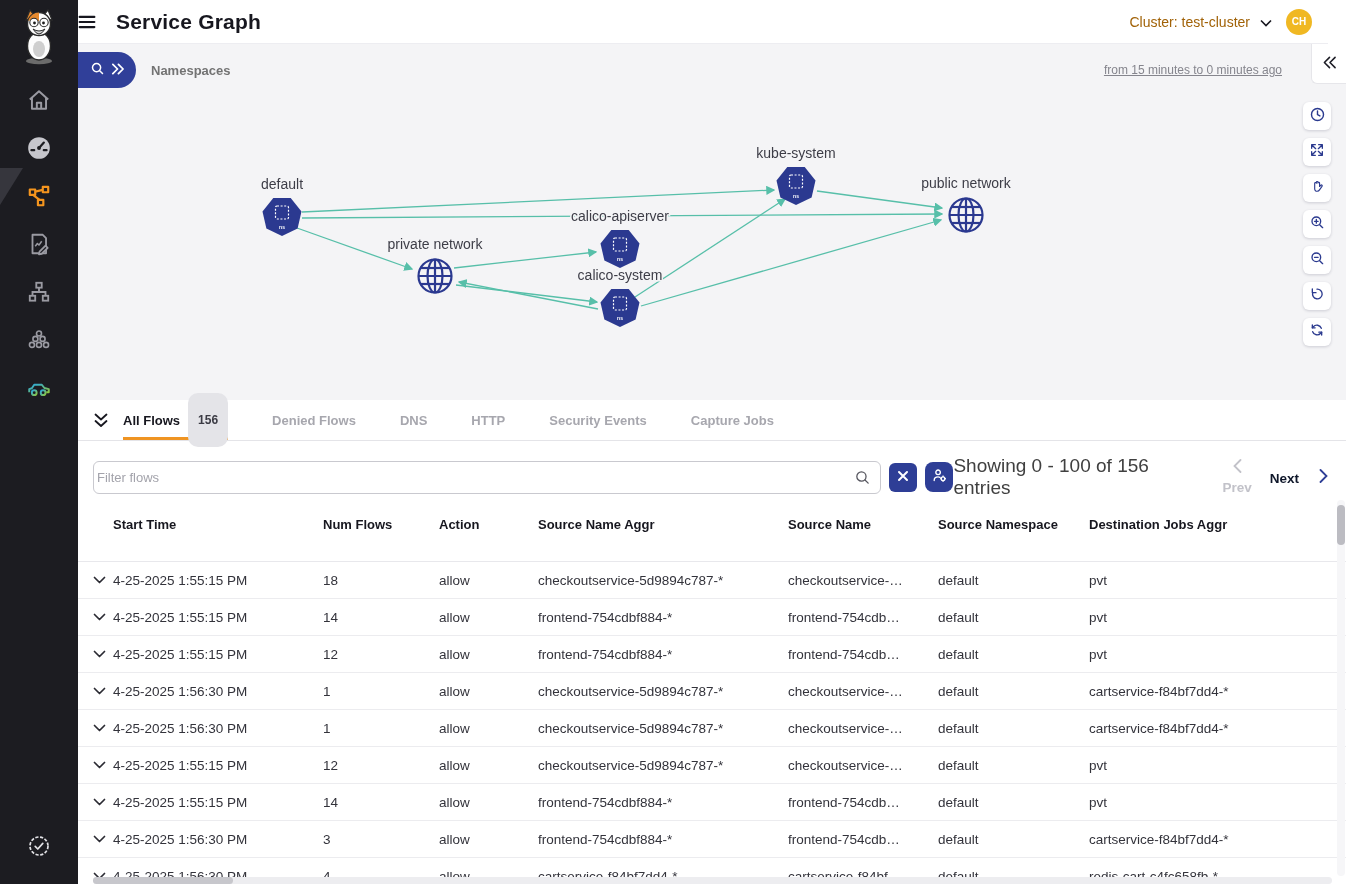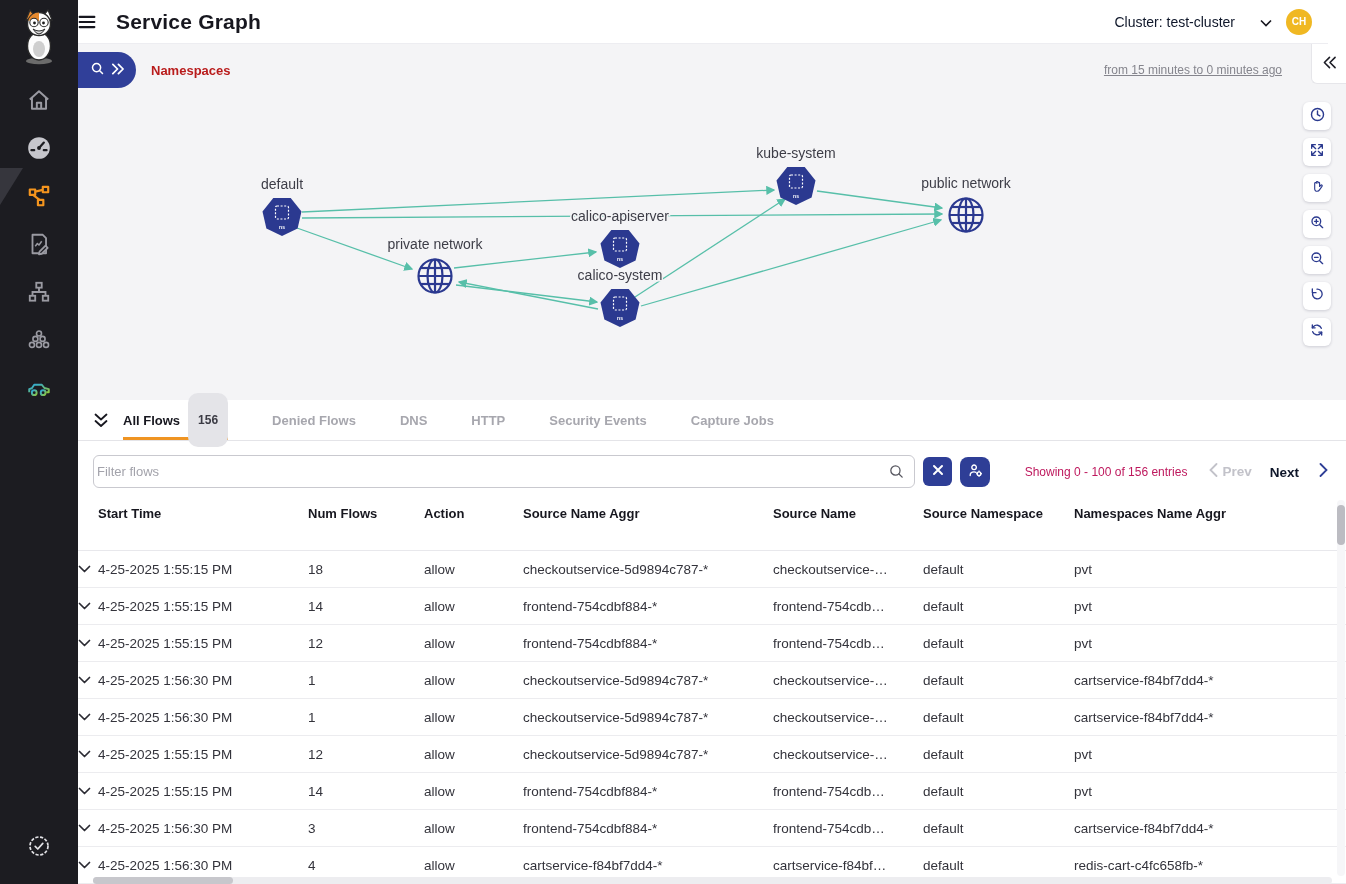--- a/index.html
+++ b/index.html
@@ -11,28 +11,28 @@
   .side-icons { display:flex; flex-direction:column; align-items:center; gap:20px; }
   .side-item { width:44px; height:28px; display:flex; align-items:center; justify-content:center; cursor:pointer; position:relative; }
   .side-wedge { position:absolute; left:0; top:168px; width:0; height:0; border-top:37px solid #36363d; border-right:23px solid transparent; }
   .side-bottom { margin-top:auto; margin-bottom:22px; }
 
   
   .topbar { position:absolute; left:60px; top:0; width:1268px; height:44px; background:#fff; display:flex; align-items:center; z-index:20; border-bottom:1px solid #ededf1; }
   .hamburger { margin-left:16px; cursor:pointer; display:flex; }
   .app-title { margin-left:18px; font-size:21px; font-weight:700; color:#17171f; letter-spacing:.2px; }
   .topbar-right { margin-left:auto; display:flex; align-items:center; margin-right:16px; gap:14px; }
-  .cluster-select { display:flex; align-items:center; gap:25px; font-size:14px; color:#0f172a; cursor:pointer; }
+  .cluster-select { display:flex; align-items:center; gap:10px; font-size:14px; color:#a16207; cursor:pointer; }
   .avatar { width:26px; height:26px; border-radius:50%; background:#f0b823; color:#fff; font-size:10px; font-weight:700; display:flex; align-items:center; justify-content:center; cursor:pointer; }
 
   
   .canvas { position:absolute; left:78px; top:44px; width:1268px; height:356px; background:#f4f4f6; }
   .crumb-row { position:absolute; left:0; top:6px; width:100%; height:40px; display:flex; align-items:center; }
   .search-pill { width:58px; height:36px; background:#303f99; border-radius:0 18px 18px 0; display:flex; align-items:center; justify-content:center; gap:6px; cursor:pointer; }
-  .crumb-label { margin-left:15px; font-size:13px; font-weight:600; color:#b91c1c; cursor:pointer;text-align:right; }
+  .crumb-label { margin-left:15px; font-size:13px; font-weight:600; color:#737373; cursor:pointer;text-align:right; }
   .time-range { margin-left:auto; margin-right:64px; font-size:12px; color:#85858d;text-decoration:underline; }
   .collapse-box { position:absolute; right:0; top:0; width:35px; height:40px; background:#fff; border:1px solid #e6e6ea; border-top:none; border-right:none; border-radius:0 0 0 6px; display:flex; align-items:center; justify-content:center; cursor:pointer; z-index:5; }
   .graph-toolbar { position:absolute; right:15px; top:58px; display:flex; flex-direction:column; gap:8px; z-index:5; }
   .gt-btn { width:28px; height:28px; background:#fff; border-radius:6px; box-shadow:0 1px 3px rgba(30,30,60,.18); display:flex; align-items:center; justify-content:center; cursor:pointer; }
   #graph-svg text.node-label { font-family:"Liberation Sans",sans-serif; font-size:14px; fill:#3d3d47; text-anchor:middle; paint-order:stroke; stroke:#f4f4f6; stroke-width:3px; }
   #graph-svg text.ns-tag { font-family:"Liberation Sans",sans-serif; font-size:5px; font-weight:700; fill:#fff; text-anchor:middle; }
 
   
   .flows-panel { position:absolute; left:78px; top:400px; width:1268px; height:484px; background:#fff; }
   .tab-row { height:41px; display:flex; align-items:center; padding-left:15px; border-bottom:1px solid #e4e4e8; position:relative; }
@@ -42,27 +42,27 @@
   .tab.active { color:#17171f; border-bottom-color:#ef9422; }
   .tab .badge { background:#e4e4e8; color:#3b3b44; font-size:12px; font-weight:600; border-radius:10px; padding:20px 10px; }
 
   .filter-row { display:flex; align-items:center; padding:14px 14px 0 15px; }
   .filter-wrap { position:relative; width:822px; }
   .filter-input { width:100%; height:33px; border:1px solid #c9c9cf; border-radius:6px; padding:0 34px 0 3px; font-size:13px; color:#33333b; font-family:"Liberation Sans",sans-serif; outline:none; background:#fff; }
   .filter-input::placeholder { color:#a3a3ab; }
   .filter-search-icon { position:absolute; right:10px; top:8px; }
   .sq-btn { width:29px; height:29px; border:none; background:#2e3e96; border-radius:6px; display:flex; align-items:center; justify-content:center; cursor:pointer; margin-left:8px; }
   .sq-btn.round { border-radius:8px; width:30px; height:30px; }
-  .showing { margin-left:auto; font-size:12px; color:#be185d; }
+  .showing { margin-left:auto; font-size:19px; color:#404040; }
   .pager { display:flex; align-items:center; gap:18px; margin-left:22px; margin-right:4px; }
-  .pager .prev { display:flex; align-items:center; gap:4px; font-size:13.5px; font-weight:600; color:#c2c2c9; cursor:default; }
+  .pager .prev { display:flex; align-items:center; gap:4px; font-size:13.5px; font-weight:600; color:#c2c2c9; cursor:default;flex-direction:column; }
   .pager .next { display:flex; align-items:flex-end; gap:20px; font-size:13.5px; font-weight:600; color:#0f172a; cursor:pointer; }
 
   .table-area { position:relative; margin-top:10px; }
-  .grid-head, .grid-row { display:grid; grid-template-columns:20px 210px 116px 99px 250px 150px 151px minmax(0,1fr); padding-left:0; padding-right:14px; }
+  .grid-head, .grid-row { display:grid; grid-template-columns:20px 210px 116px 99px 250px 150px 151px minmax(0,1fr); padding-left:15px; padding-right:14px; }
   .grid-head { padding-top:8px; min-height:53px; border-bottom:1px solid #e8e8ec; }
   .grid-head .hcell { font-size:13px; font-weight:700; color:#17171f; line-height:16px; padding-right:12px; }
   .grid-row { height:37px; align-items:center; border-bottom:1px solid #ececef; background:#fff; }
   .grid-row .cell { font-size:13.5px; color:#33333b; white-space:nowrap; overflow:hidden; padding-right:12px; }
   .expander { display:flex; align-items:center; cursor:pointer; }
 
   .vscroll { position:absolute; right:1px; top:100px; width:8px; height:376px; background:#f6f6f8; border-radius:4px; }
   .vscroll .thumb { position:absolute; top:5px; left:0; width:8px; height:40px; background:#bcbcc2; border-radius:4px; }
   .hscroll { position:absolute; left:15px; right:14px; bottom:0; height:7px; background:#ededf0; border-radius:4px; }
   .hscroll .thumb { position:absolute; left:0; top:0; height:7px; width:140px; background:#c7c7cc; border-radius:4px; }
@@ -403,21 +403,21 @@
 
   <div class="table-area">
     <div class="grid-head" id="table-head">
         <span></span>
         <div class="hcell">Start Time</div>
         <div class="hcell">Num Flows</div>
         <div class="hcell">Action</div>
         <div class="hcell">Source Name Aggr</div>
         <div class="hcell">Source Name</div>
         <div class="hcell">Source Namespace</div>
-        <div class="hcell">Namespaces Name Aggr</div>
+        <div class="hcell">Destination Jobs Aggr</div>
       </div>
     <div id="table-body">
         <div class="grid-row">
           <span class="expander">
             <svg width="13" height="9" viewBox="0 0 13 9" fill="none" stroke="#2b2b33" stroke-width="1.7" stroke-linecap="round" stroke-linejoin="round">
               <path d="M1.5 1.5 L6.5 6.5 L11.5 1.5"></path>
             </svg>
           </span>
           <div class="cell">4-25-2025 1:55:15 PM</div>
           <div class="cell">18</div>

